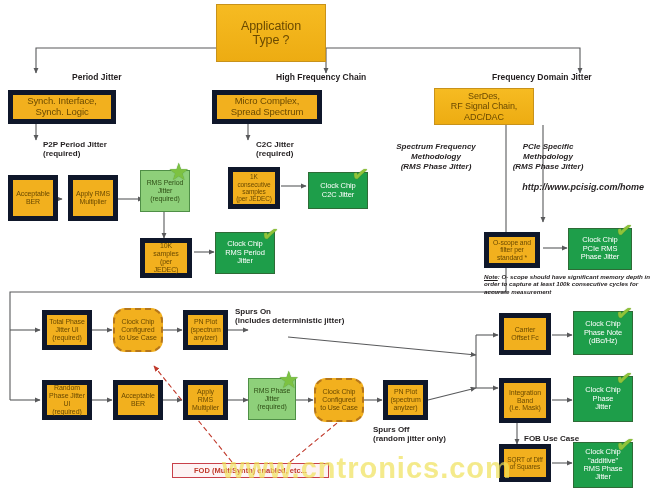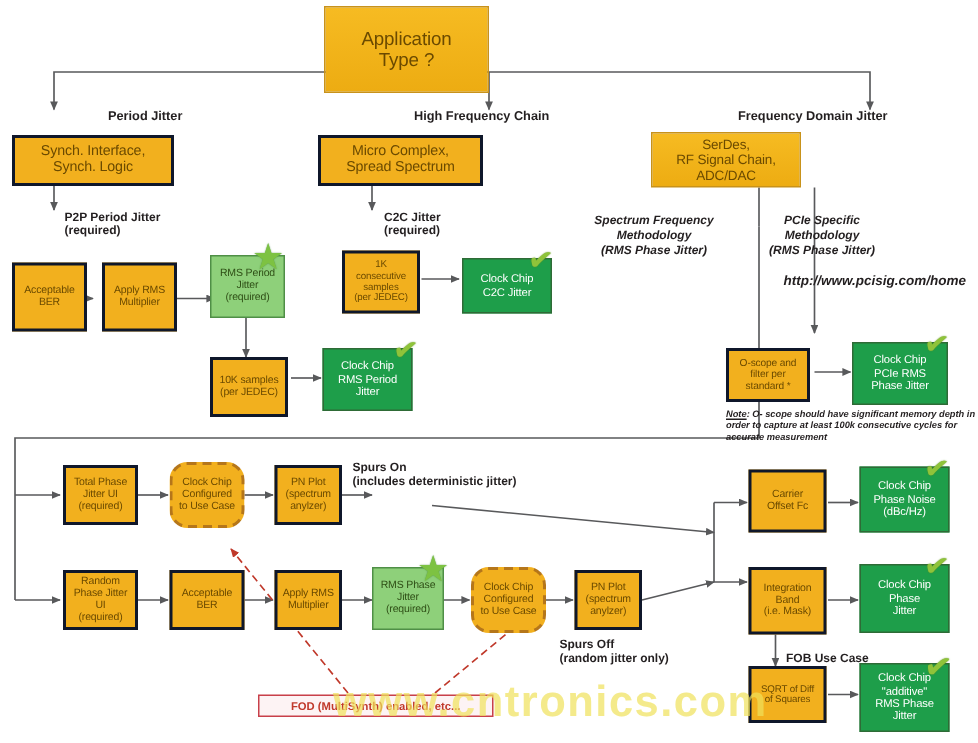--- a/index.html
+++ b/index.html
@@ -11,21 +11,21 @@
   svg.wires{position:absolute;left:0;top:0;width:652px;height:495px;
             pointer-events:none;}
 
   
   .node{position:absolute;box-sizing:border-box;display:flex;
         align-items:center;justify-content:center;text-align:center;
         font-weight:normal;line-height:1.12;letter-spacing:-0.1px;
         padding:1px 2px;}
   .node span{display:block;}
 
-  .orange{background:#f2b01e;border:2px solid #0f172a;color:#6b4a00;}
+  .orange{background:#f2b01e;border:5px solid #0f172a;color:#6b4a00;}
   .orange-big{background:linear-gradient(180deg,#f6bb22 0%,#edac12 100%);
               border:1px solid #c8921a;color:#6b4a00;}
   .green-dark{background:#1e9e4a;border:1px solid #2e6b36;color:#ffffff;}
   .green-light{background:#8ed07a;border:1px solid #4f8f46;color:#2f4f16;}
 
   .dashedbox{background:#f2b01e;border:2px dashed #b5761a;
              border-radius:12px;color:#6b4a00;}
 
   
   .lbl{position:absolute;color:#231f20;font-weight:bold;line-height:1.18;}
@@ -337,21 +337,21 @@
   <div class="node orange" style="left:499px;top:313px;width:52px;height:42px;font-size:7px;">
     <div>
       <span>Carrier</span>
       <span>Offset Fc</span>
     </div>
   </div>
 
   <div class="node green-dark" style="left:573px;top:311px;width:60px;height:44px;font-size:7.5px;">
     <div>
       <span>Clock Chip</span>
-      <span>Phase Noise</span>
+      <span>Phase Note</span>
       <span>(dBc/Hz)</span>
     </div>
   </div>
   <div class="check" style="left:616px;top:303px;font-size:20px;">✔</div>
 
   <div class="node orange" style="left:499px;top:378px;width:52px;height:45px;font-size:7px;">
     <div>
       <span>Integration</span>
       <span>Band</span>
       <span>(i.e. Mask)</span>

